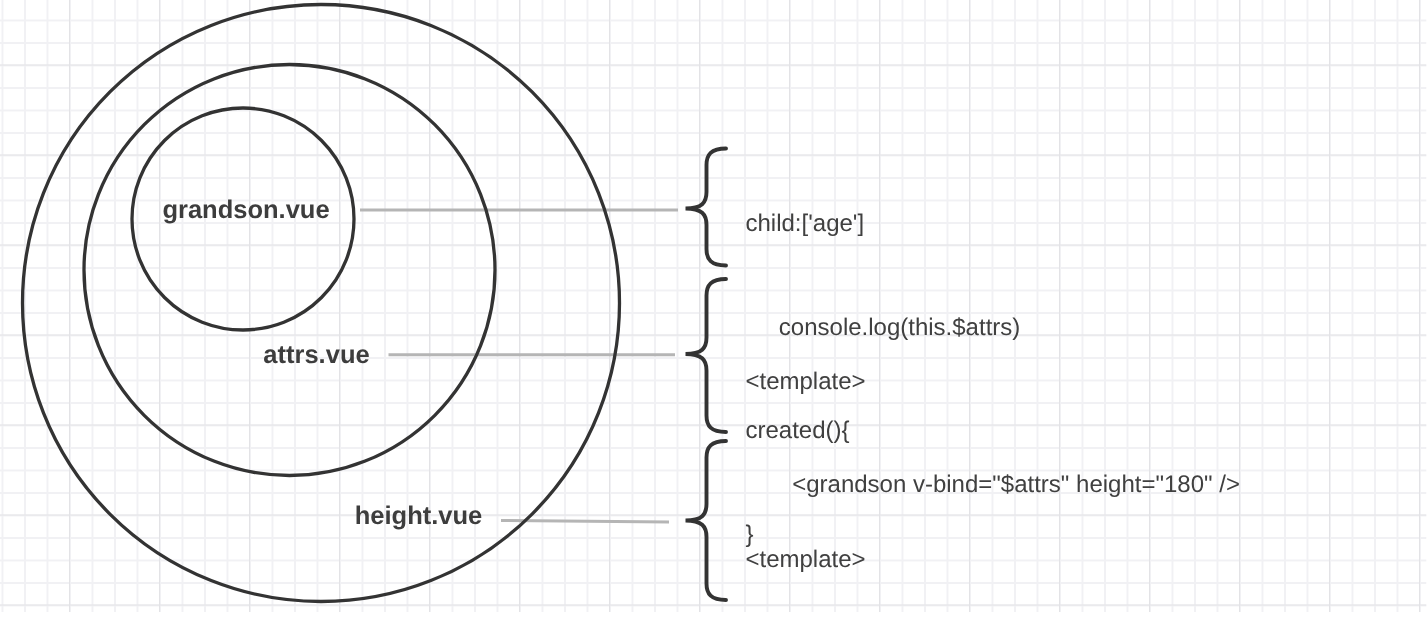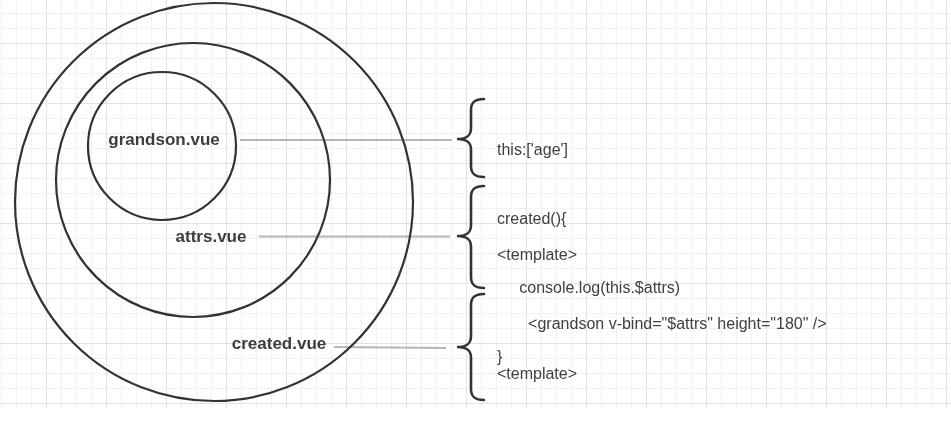--- a/index.html
+++ b/index.html
@@ -68,26 +68,26 @@
 
     <g fill="none" stroke="#333333" stroke-width="2.6" stroke-linecap="round">
       <path d="M 484 99 C 474 99 471 103 471 110 L 471 128 C 471 135 468 139 457 139 C 468 139 471 143 471 150 L 471 166 C 471 173 474 177 484 177"></path>
       <path d="M 484 186 C 474 186 471 190 471 197 L 471 225 C 471 232 468 236 457 236 C 468 236 471 240 471 247 L 471 277 C 471 284 474 288 484 288"></path>
       <path d="M 484 294 C 474 294 471 298 471 305 L 471 336 C 471 343 468 347 457 347 C 468 347 471 351 471 358 L 471 389 C 471 396 474 400 484 400"></path>
     </g>
   </svg>
 
   <div class="circle-label" style="left:164px; top:140px;">grandson.vue</div>
   <div class="circle-label" style="left:211px; top:237px;">attrs.vue</div>
-  <div class="circle-label" style="left:279px; top:344px;">created.vue</div>
+  <div class="circle-label" style="left:279px; top:344px;">height.vue</div>
 
   <div class="code-block" style="top:92px;">
-    <div class="code-line">this:['age']</div>
+    <div class="code-line">child:['age']</div>
+    <div class="code-line">     console.log(this.$attrs)</div>
     <div class="code-line">created(){</div>
-    <div class="code-line">     console.log(this.$attrs)</div>
     <div class="code-line">}</div>
   </div>
 
   <div class="code-block" style="top:197px;">
     <div class="code-line">&lt;template&gt;</div>
     <div class="code-line">       &lt;grandson v-bind="$attrs" height="180" /&gt;</div>
   </div>
 
   <div class="code-block" style="top:316px;">
     <div class="code-line">&lt;template&gt;</div>

